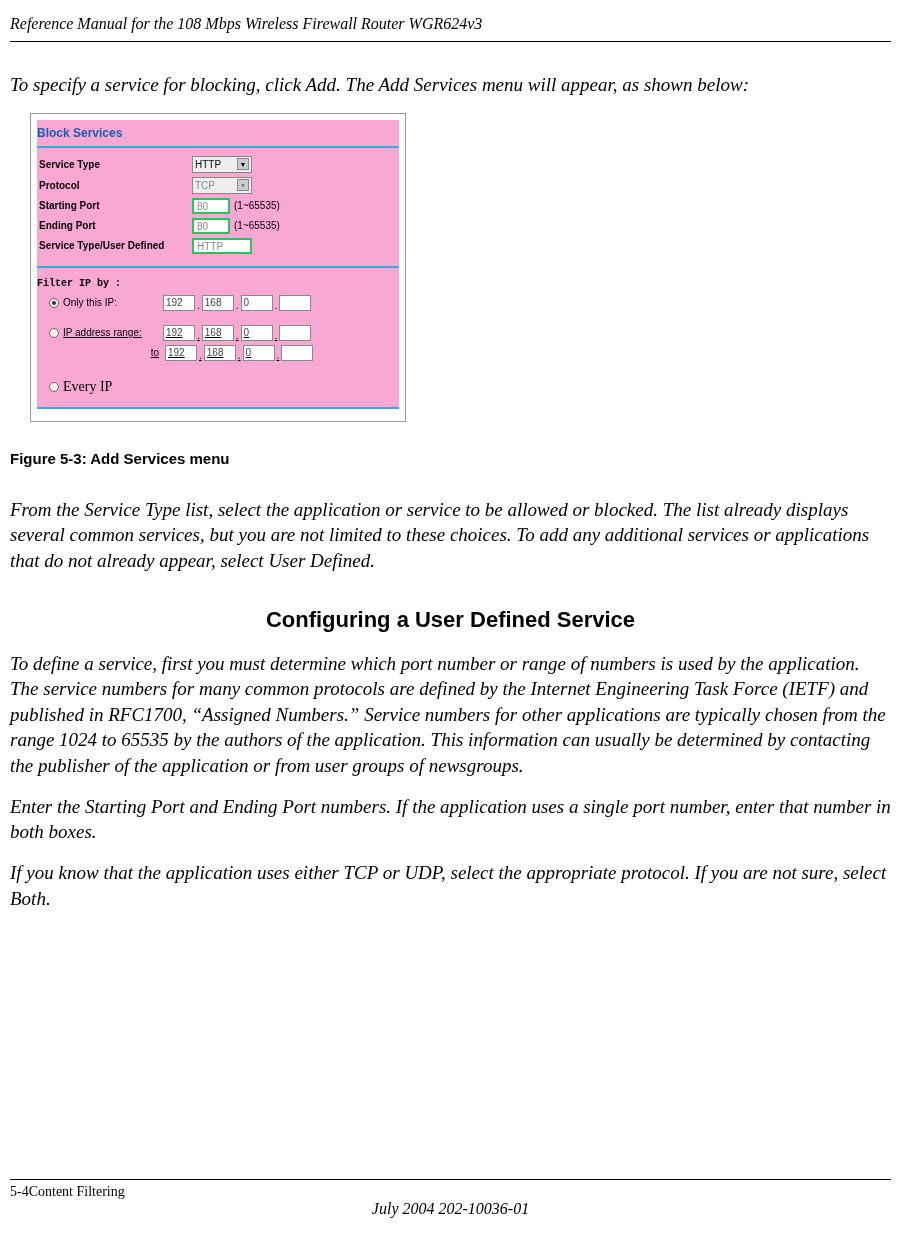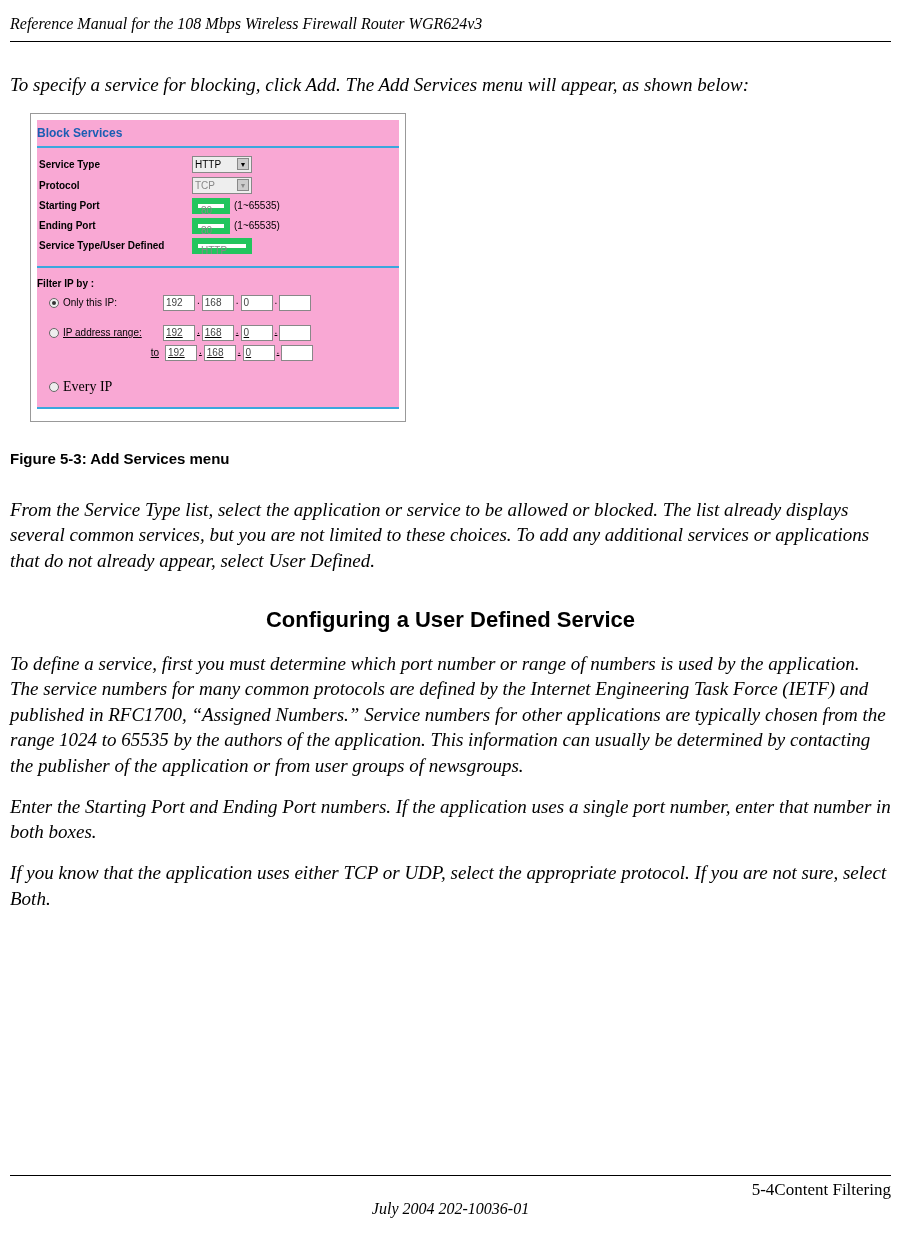--- a/index.html
+++ b/index.html
@@ -82,35 +82,35 @@
       height: 12px;
       background: #ccc;
       border: 1px solid #888;
       display: flex;
       align-items: center;
       justify-content: center;
       font-size: 7px;
       line-height: 1;
     }
     .input-box {
-      border: 6px solid #22c55e;
+      border: 2px solid #22c55e;
       background: #fff;
       padding: 1px 3px;
       width: 38px;
       height: 16px;
       font-weight: normal;
       color: #888;
       display: inline-block;
     }
     .port-range {
       font-weight: normal;
       margin-left: 4px;
     }
     .filter-title {
-      font-family: Liberation Sans, sans-serif;
+      font-family: Liberation Mono, monospace;
       font-size: 10px;
       font-weight: bold;
       padding: 4px 0 2px 0;
     }
     .radio-row {
       display: flex;
       align-items: center;
       font-family: Arial, sans-serif;
       font-size: 10px;
       font-weight: normal;
@@ -154,21 +154,21 @@
       display: inline-block;
       text-align: left;
       margin: 0;
     }
     .ip-dot {
       margin: 0 2px;
       font-size: 10px;
     }
     .ip-row {
       display: flex;
-      align-items: flex-start;
+      align-items: flex-end;
       border-radius: 7px;
     }
     .to-label {
       width: 128px;
       text-align: right;
       padding-right: 6px;
       font-size: 10px;
     }
     .button-row {
       text-align: center;
@@ -203,22 +203,22 @@
       left: 0;
       right: 0;
       padding: 0 10px 30px 10px;
     }
     .footer-line {
       border-top: 1px solid #000;
       margin-bottom: 4px;
     }
     .footer-row {
       display: flex;
-      justify-content: flex-end;
-      font-size: 17px;
+      justify-content: flex-start;
+      font-size: 14px;
     }
     .footer-date {
       text-align: center;
       font-style: italic;
       font-size: 16px;
     }
   </style>
 </head>
 <body>
 

